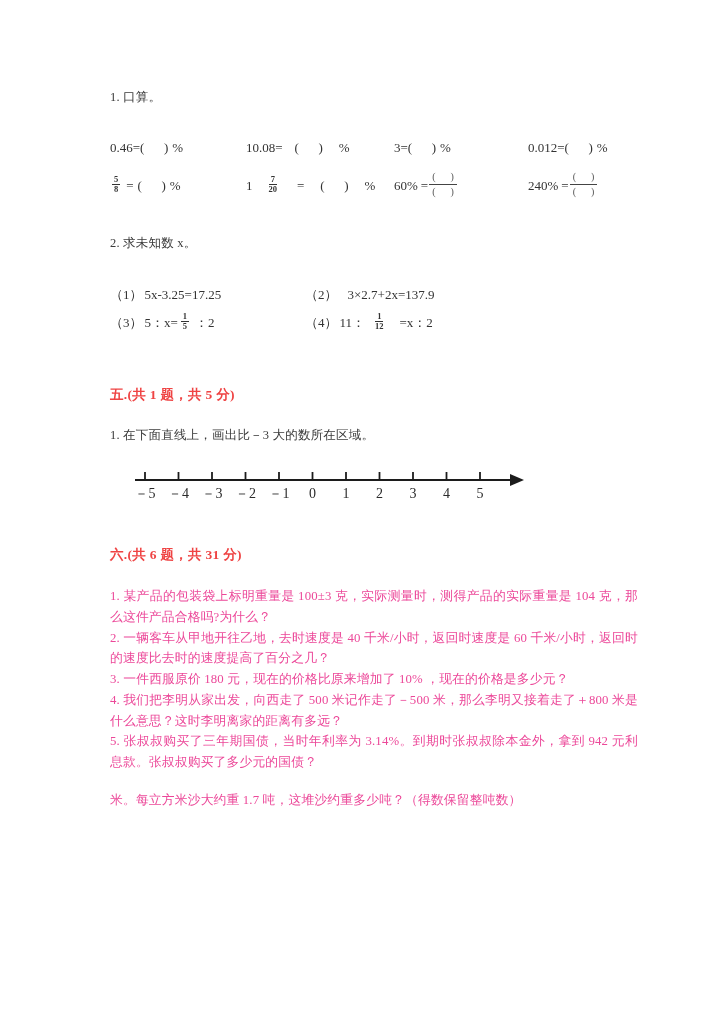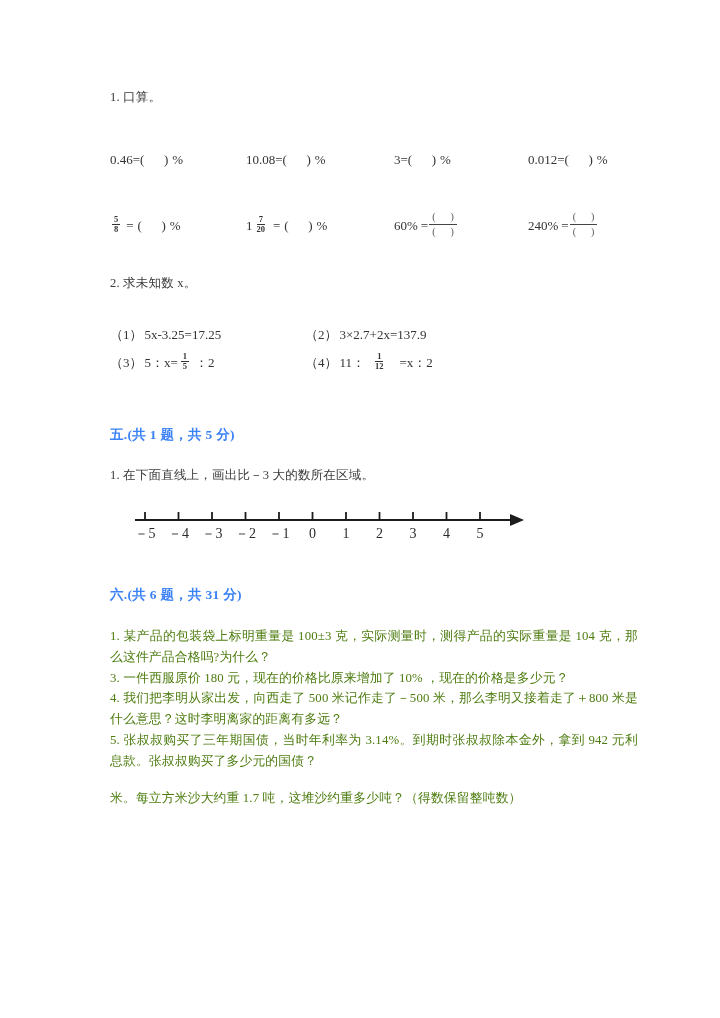--- a/index.html
+++ b/index.html
@@ -32,53 +32,52 @@
   
   .q-label {
     font-size: 12.5px;
     color: #3a3a3a;
     letter-spacing: 0.2px;
     line-height: 1.5;
   }
   .section-head {
     font-size: 13.5px;
     font-weight: bold;
-    color: #3b82f6;
+    color: #ef4444;
     letter-spacing: 0.3px;
   }
   .para {
     font-size: 12.8px;
-    color: #4d7c0f;
+    color: #ec4899;
     line-height: 1.62;
     text-align: justify;
     letter-spacing: 0.15px;
   }
 
   
   .mt-28 { margin-top: 28px; }
   .mt-22 { margin-top: 22px; }
   .mt-40 { margin-top: 35px; }
   .mt-12 { margin-top: 12px; }
 
   
   .calc-row {
     display: flex;
     align-items: center;
     font-size: 13px;
     color: #333;
     height: 26px;
-    margin-top: 40px;
   }
   .calc-row .cell {
     display: flex;
     align-items: center;
     white-space: nowrap;
   }
   .calc-row .cell.c0 { width: 136px; }
-  .calc-row .cell.c1 { width: 148px; }
+  .calc-row .cell.c1 { width: 148px; gap: 12px; }
   .calc-row .cell.c2 { width: 134px; }
   .calc-row .cell.c3 { width: 110px; }
   .blank-paren {
     display: inline-block;
     white-space: pre;
   }
   .pct { margin-left: 4px; letter-spacing: -0.5px; }
 
   
   .frac {
@@ -221,21 +220,21 @@
 
   <div class="q-label mt-40">2. 求未知数 x。</div>
 
   <div class="eq-row mt-28">
     <div class="eq left">
       <span>（1）</span>
       <span style="margin-left:2px">5x-3.25=17.25</span>
     </div>
     <div class="eq right">
       <span>（2）</span>
-      <span style="margin-left:2px">3×2.7+2x=137.9</span>
+      <span style="margin-left:10px">3×2.7+2x=137.9</span>
     </div>
   </div>
 
   <div class="eq-row">
     <div class="eq left">
       <span>（3）</span>
       <span style="margin-left:2px">5：x=</span>
       <span class="frac" style="margin-left:3px">
         <span class="num">1</span>
         <span class="den">5</span>
@@ -289,19 +288,20 @@
             <text x="303" y="36">3</text>
             <text x="336.5" y="36">4</text>
             <text x="370" y="36">5</text>
           </g>
     </svg>
   </div>
 
   <div class="section-head" style="margin-top:28px">六.(共 6 题，共 31 分)</div>
 
   <div class="para mt-22">1. 某产品的包装袋上标明重量是 100±3 克，实际测量时，测得产品的实际重量是 104 克，那么这件产品合格吗?为什么？</div>
+  <div class="para">2. 一辆客车从甲地开往乙地，去时速度是 40 千米/小时，返回时速度是 60 千米/小时，返回时的速度比去时的速度提高了百分之几？</div>
   <div class="para">3. 一件西服原价 180 元，现在的价格比原来增加了 10% ，现在的价格是多少元？</div>
   <div class="para">4. 我们把李明从家出发，向西走了 500 米记作走了－500 米，那么李明又接着走了＋800 米是什么意思？这时李明离家的距离有多远？</div>
   <div class="para">5. 张叔叔购买了三年期国债，当时年利率为 3.14%。到期时张叔叔除本金外，拿到 942 元利息款。张叔叔购买了多少元的国债？</div>
   <div class="para q6-tail">米。每立方米沙大约重 1.7 吨，这堆沙约重多少吨？（得数保留整吨数）</div>
 
  </div>
 </div>
 
 </body></html>

